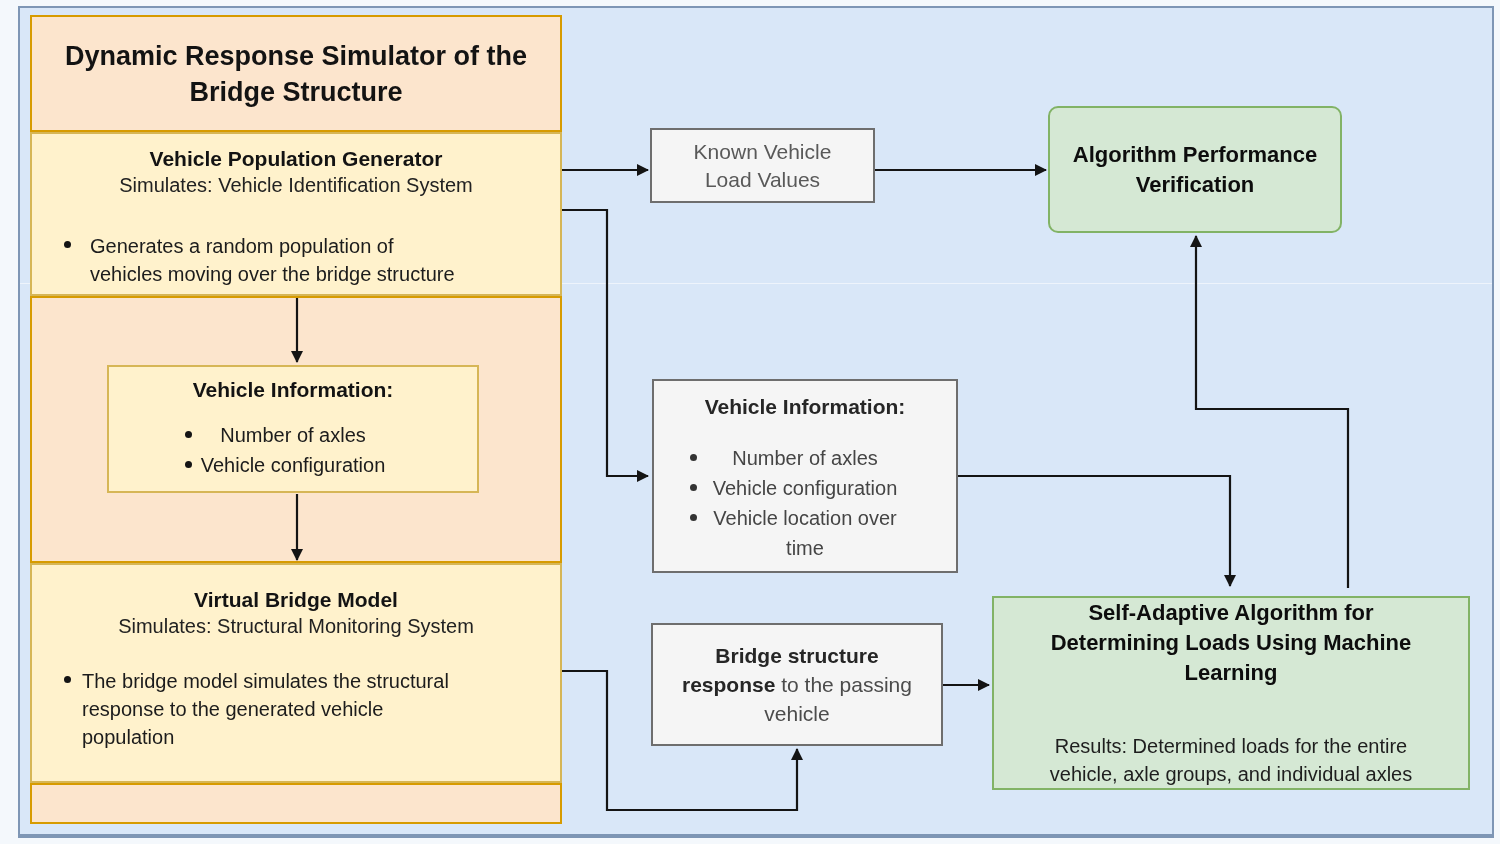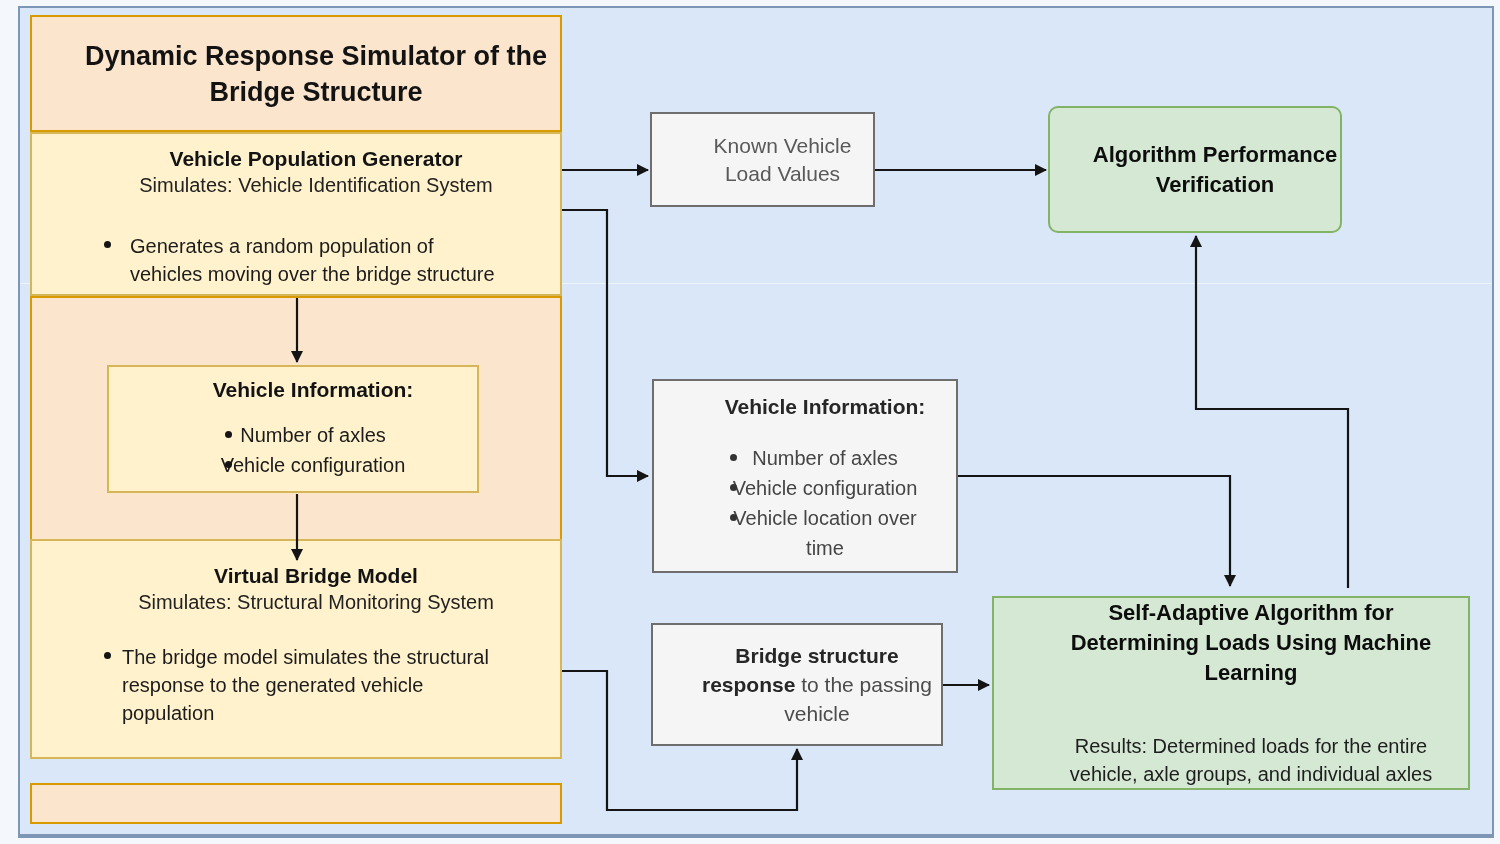--- a/index.html
+++ b/index.html
@@ -9,52 +9,52 @@
     --green-fill:#d5e8d4; --green-border:#82b366;
     --arrow:#141414; --frame-border:#7e96b5;
   }
   *{margin:0;padding:0;box-sizing:border-box;}
   html,body{width:1500px;height:844px;background:#f4f8fc;overflow:hidden;}
   body{font-family:"Liberation Sans", sans-serif; color:#111;}
   .stage{position:relative;width:1500px;height:844px;}
   .frame{position:absolute;left:18px;top:6px;width:1476px;height:832px;
          background:var(--background);border:2px solid var(--frame-border);border-bottom-width:4px;}
   .seam{position:absolute;left:20px;top:283px;width:1472px;height:1px;background:rgba(255,255,255,.55);}
-  .box{position:absolute;padding-left:40px;}
+  .box{position:absolute;}
   .peach{background:var(--peach-fill);border:2px solid var(--peach-border);}
   .yellow{background:var(--yellow-fill);border:2px solid var(--yellow-border);}
   .gray{background:var(--gray-fill);border:2px solid var(--gray-border);}
   .greenbox{background:var(--green-fill);border:2px solid var(--green-border);}
 
   
   .panel-header{left:30px;top:15px;width:532px;height:117px;text-align:center;}
   .h-title{font-size:27px;font-weight:bold;line-height:36px;padding-top:21px;white-space:pre-line;color:#131313;}
   .s1{left:30px;top:132px;width:532px;height:164px;}
   .s2{left:30px;top:296px;width:532px;height:267px;}
-  .s3{left:30px;top:539px;width:532px;height:220px;}
+  .s3{left:30px;top:563px;width:532px;height:220px;}
   .s4{left:30px;top:783px;width:532px;height:41px;}
   .sec{padding-top:12px;}
   .s3.sec{padding-top:22px;}
   .sec-title{font-size:21px;font-weight:bold;text-align:center;line-height:26px;color:#131313;}
   .sec-sub{font-size:20px;text-align:center;line-height:27px;color:#222;}
   .bullet-row{position:relative;margin-top:33px;padding-left:58px;padding-right:10px;}
   .s3 .bullet-row{margin-top:27px;padding-left:50px;}
   .bullet-row .dot{position:absolute;left:32px;top:9px;width:7px;height:7px;border-radius:50%;background:#141414;}
   .bullet-text{font-size:20px;line-height:28px;white-space:pre-line;color:#1c1c1c;}
 
   
   .inner-yellow{left:107px;top:365px;width:372px;height:128px;padding-top:10px;}
   .inner-yellow .cl{margin-top:17px;}
   .cl-item{position:relative;text-align:center;font-size:20px;line-height:30px;color:#1c1c1c;}
   .cl-item .dot{position:absolute;width:7px;height:7px;border-radius:50%;background:#141414;top:11px;}
   .inner-yellow .cl-item .dot{left:76px;}
   .cl-item .cl-text{white-space:pre-line;}
 
   
-  .kv{left:650px;top:112px;width:225px;height:95px;display:flex;align-items:center;justify-content:center;}
+  .kv{left:650px;top:128px;width:225px;height:75px;display:flex;align-items:center;justify-content:center;}
   .kv-text{font-size:21px;line-height:28px;text-align:center;white-space:pre-line;color:#595959;}
   .vi{left:652px;top:379px;width:306px;height:194px;padding-top:12px;}
   .gtitle{font-size:21px;font-weight:bold;text-align:center;line-height:27px;color:#262626;}
   .vi .cl{margin-top:23px;}
   .vi .cl-item{color:#454545;}
   .vi .cl-item .dot{left:36px;background:#333;}
   .br{left:651px;top:623px;width:292px;height:123px;display:flex;align-items:center;justify-content:center;}
   .br-text{font-size:21px;line-height:29px;text-align:center;white-space:pre-line;color:#4c4c4c;}
   .br-text b{color:#262626;}
 

